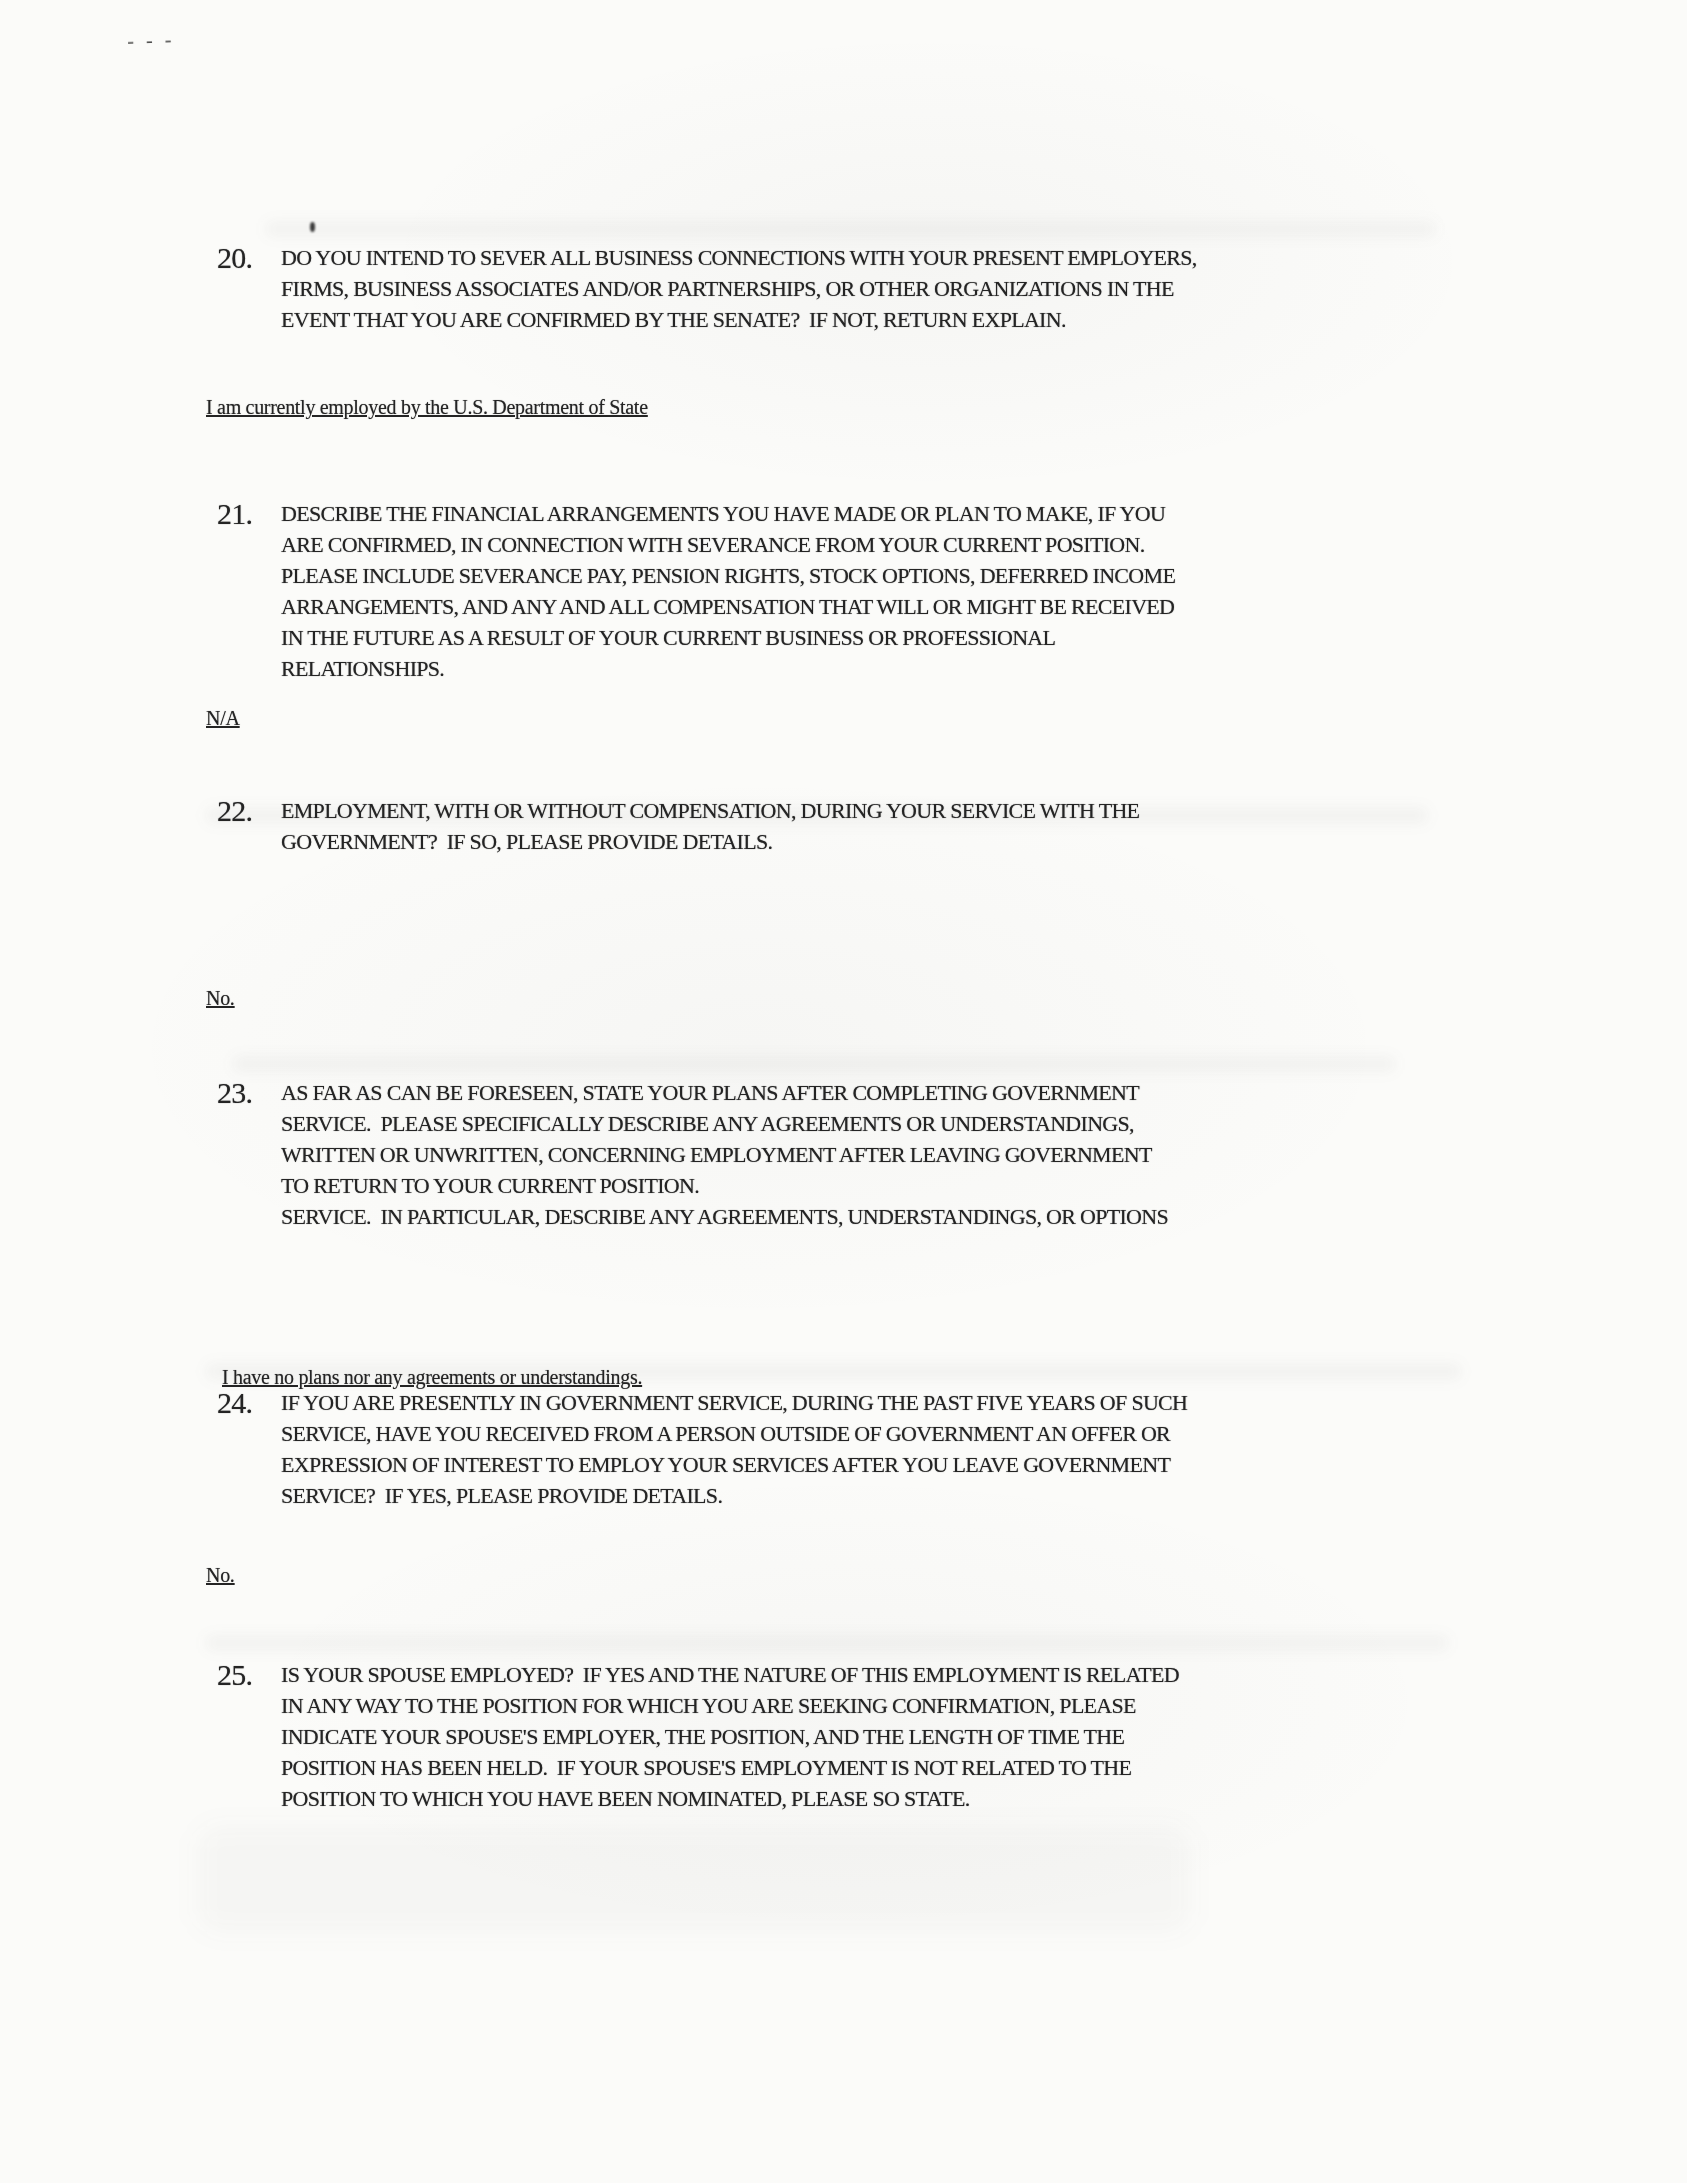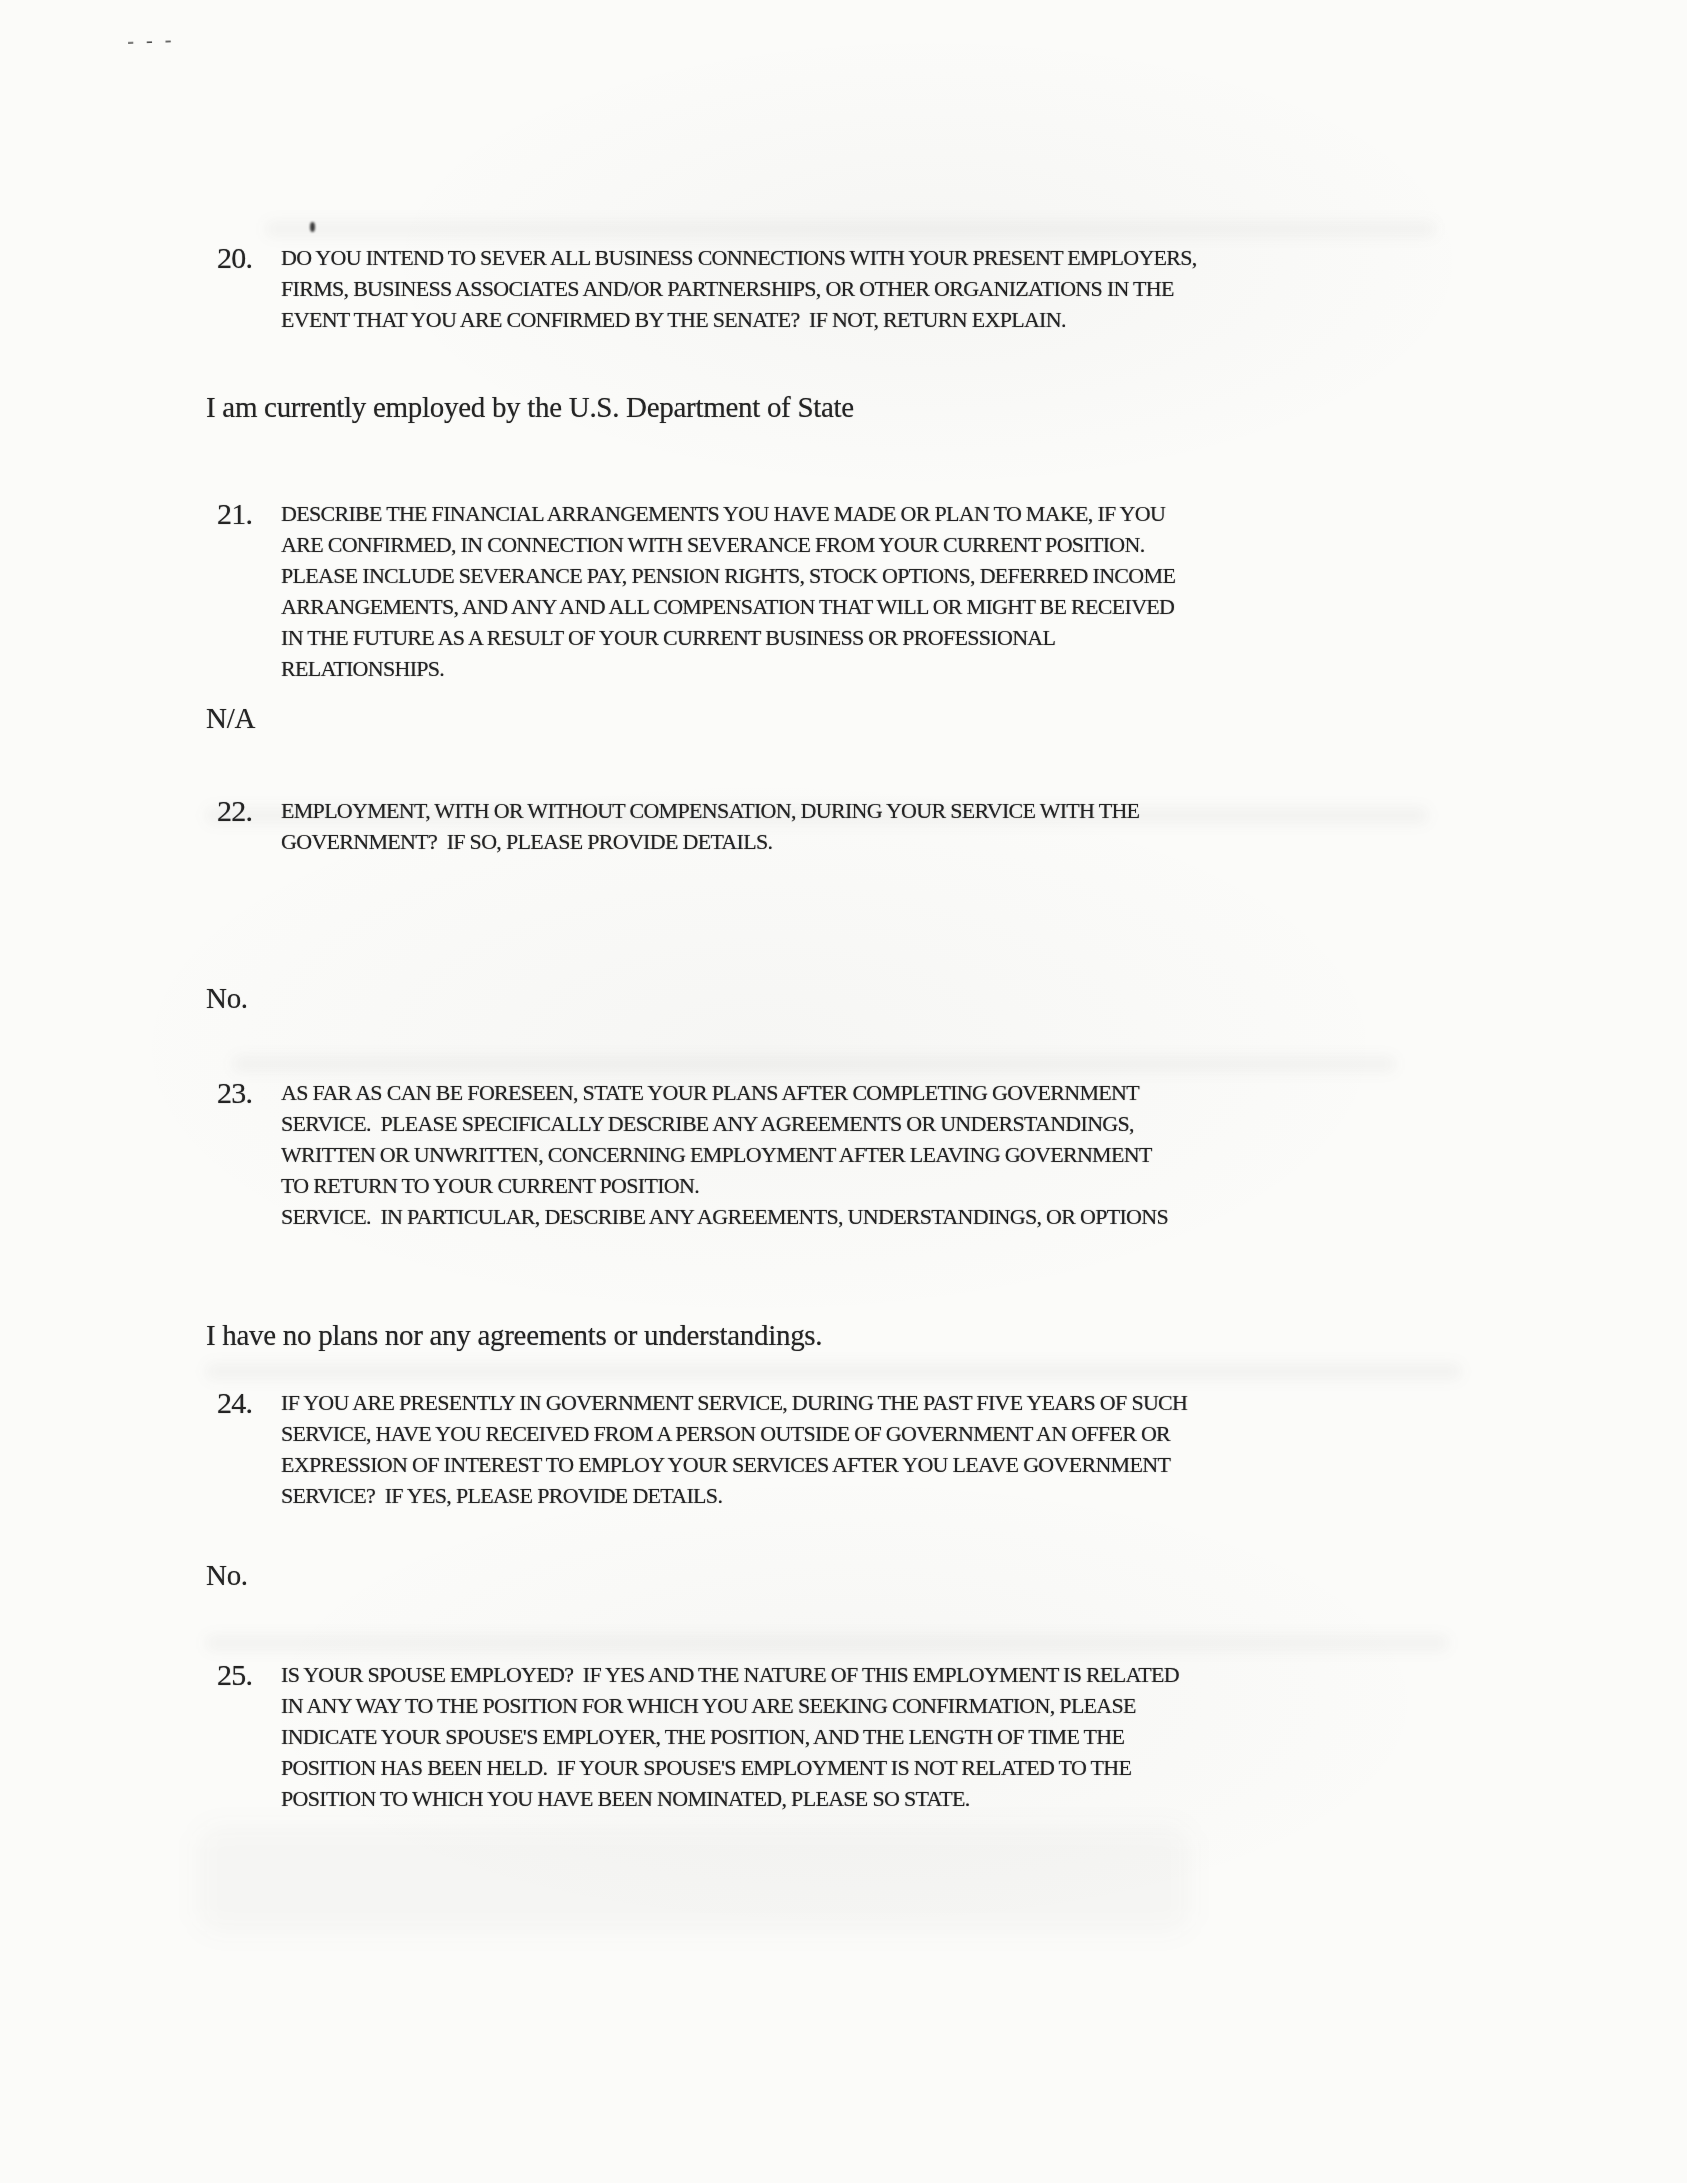--- a/index.html
+++ b/index.html
@@ -73,35 +73,36 @@
   }
   .line {
     font-size: 22px;
     line-height: 31px;
     letter-spacing: -0.7px;
     white-space: pre;
   }
   .ans {
     position: absolute;
     left: 206px;
-    font-size: 29px;
+    font-size: 20px;
     line-height: 31px;
     letter-spacing: -0.3px;
     white-space: pre;
     text-shadow: 0 0 1px rgba(25,25,25,0.5);
     filter: blur(0.2px);
+    text-decoration: underline;
   }
   .q20 { top: 242px; }
   .a20 { top: 392px; }
   .q21 { top: 498px; }
   .a21 { top: 703px; }
   .q22 { top: 795px; }
   .a22 { top: 983px; }
   .q23 { top: 1077px; }
-  .a23 { top: 1320px; }
+  .a23 { top: 1362px; margin-left: 16px; }
   .q24 { top: 1387px; }
   .a24 { top: 1560px; }
   .q25 { top: 1659px; }
 </style>
 </head>
 <body>
 
 <div class="page">
 
   <div class="pencil">- - -</div>

